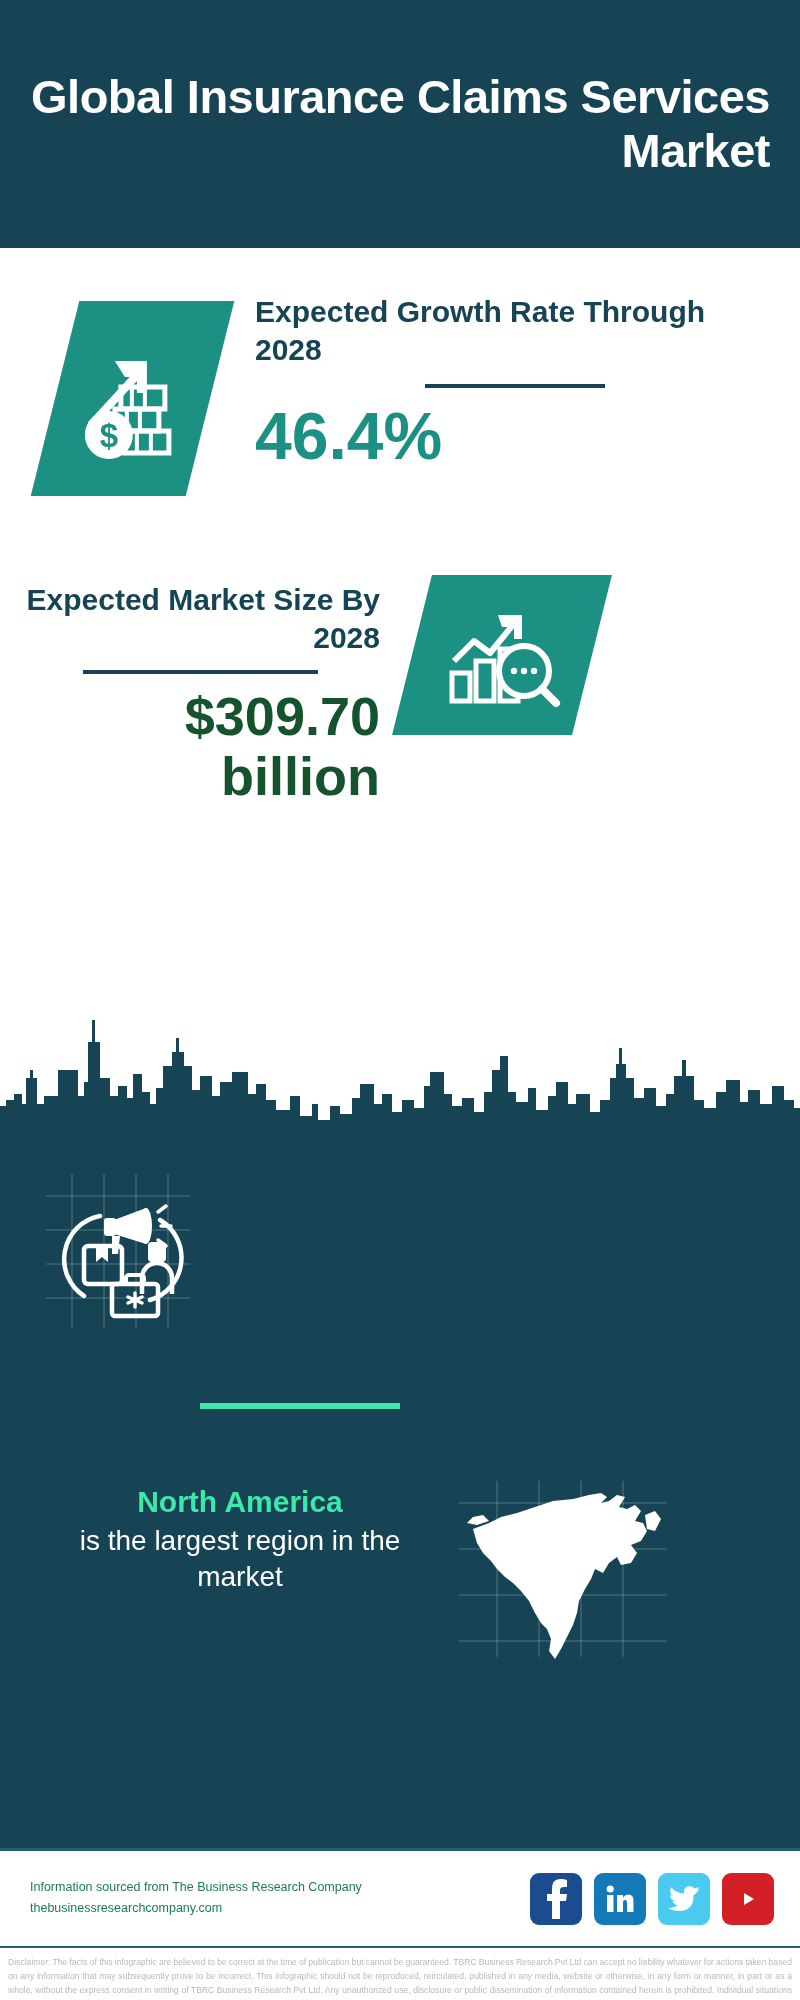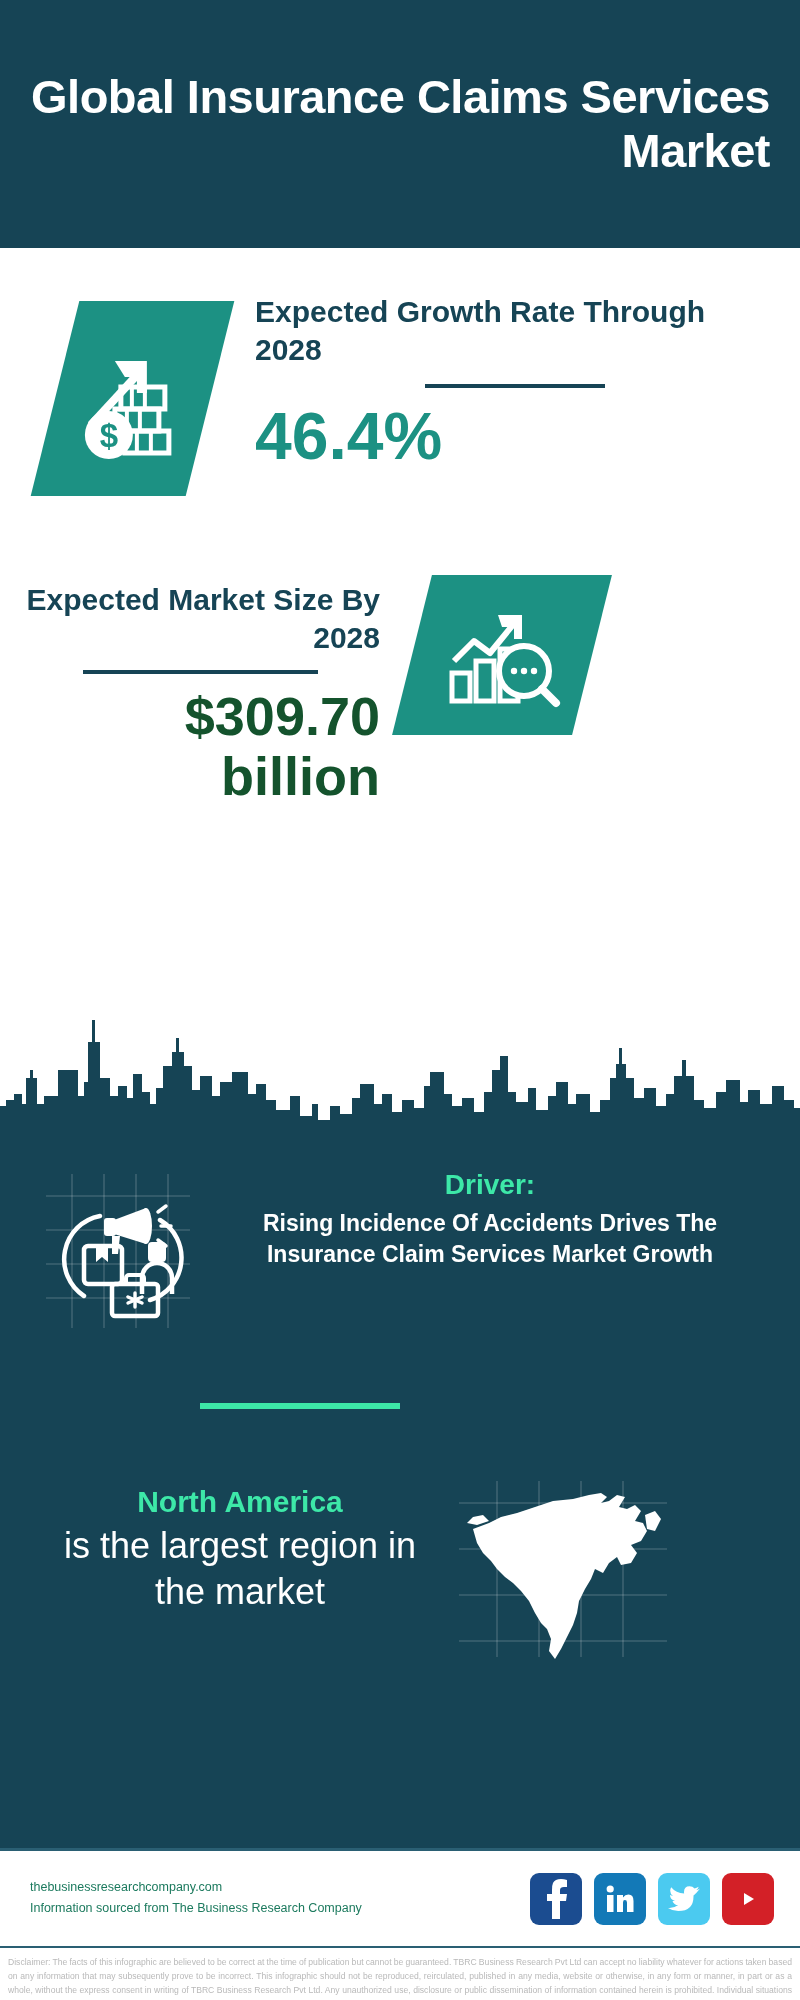--- a/index.html
+++ b/index.html
@@ -134,21 +134,21 @@
     width:200px; height:6px; background:#3DE8A8;
   }
 
   .region-wrap {
     position:absolute; left:0; top:335px; width:800px; height:200px;padding-left:36px;
   }
   .region-text {
     position:absolute; left:40px; top:0; width:400px; text-align:center;
   }
   .region-name { color:#3DE8A8; font-size:30px; font-weight:bold; line-height:1.25; }
-  .region-sub { color:#ffffff; font-size:36px; line-height:1.3; margin-top:2px; }
+  .region-sub { color:#ffffff; font-size:28px; line-height:1.3; margin-top:2px; }
   .map-box { position:absolute; left:455px; top:-10px; width:220px; height:190px; }
 
   
   .source {
     position:relative;
     width:800px; height:100px;
     background:#ffffff;
     border-top:3px solid #2a5f73;
     border-bottom:2px solid #2a5f73;
     display:flex; align-items:center;
@@ -305,24 +305,20 @@
         <rect x="70" y="116" width="46" height="32" rx="3" fill="none" stroke="#fff" stroke-width="4.5"></rect>
         <path d="M84 116 L84 110 A3 3 0 0 1 87 107 L99 107 A3 3 0 0 1 102 110 L102 116" fill="none" stroke="#fff" stroke-width="4"></path>
         <g stroke="#fff" stroke-width="3.4" stroke-linecap="round">
           <line x1="93" y1="125" x2="93" y2="139"></line>
           <line x1="86" y1="129" x2="100" y2="135"></line>
           <line x1="100" y1="129" x2="86" y2="135"></line>
         </g>
       </svg>
     </div>
 
-    <div class="driver-text">
-      <div class="driver-head">Driver:</div>
-      <div class="driver-body">Rising Incidence Of Accidents Drives The Insurance Claim Services Market Growth</div>
-    </div>
   </div>
 
   <div class="mint-rule"></div>
 
   <div class="region-wrap">
     <div class="region-text">
       <div class="region-name">North America</div>
       <div class="region-sub">is the largest region in the market</div>
     </div>
     <div class="map-box">
@@ -340,22 +336,22 @@
         <path fill="#ffffff" d="M18 56 L34 50 L46 44 L62 40 L80 34 L98 28 L118 26 L134 22 L146 20 L152 24 L146 30 L154 28 L162 22 L170 24 L164 34 L172 36 L180 32 L186 38 L180 48 L188 50 L192 58 L186 68 L176 72 L182 80 L176 90 L166 92 L162 84 L154 90 L148 100 L140 96 L136 106 L130 116 L124 128 L122 140 L118 152 L112 164 L106 176 L100 186 L94 178 L96 166 L92 156 L86 150 L80 140 L74 128 L66 118 L58 110 L50 104 L42 96 L36 88 L28 80 L22 70 Z"></path>
         <path fill="#ffffff" d="M34 48 L22 52 L12 50 L18 44 L28 42 Z"></path>
         <path fill="#ffffff" d="M190 42 L200 38 L206 46 L200 58 L192 56 Z"></path>
       </svg>
     </div>
   </div>
 </div>
 
 <div class="source">
   <div class="source-text">
+    <div>Information sourced from The Business Research Company</div>
     <div>thebusinessresearchcompany.com</div>
-    <div>Information sourced from The Business Research Company</div>
   </div>
 
   <div class="socials">
     <div class="sbtn fb">
       <svg width="26" height="40" viewBox="0 0 26 40">
           <path fill="#fff" d="M17 40 L17 22 L23 22 L24 15 L17 15 L17 11 Q17 8 21 8 L24 8 L24 1 Q21 0 18 0 Q12 0 10 4 Q9 6 9 11 L9 15 L4 15 L4 22 L9 22 L9 40 Z"></path>
         </svg>
     </div>
     <div class="sbtn li">
       <svg width="30" height="30" viewBox="0 0 30 30">

